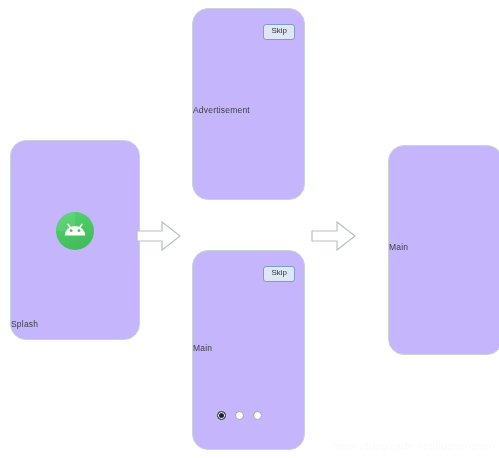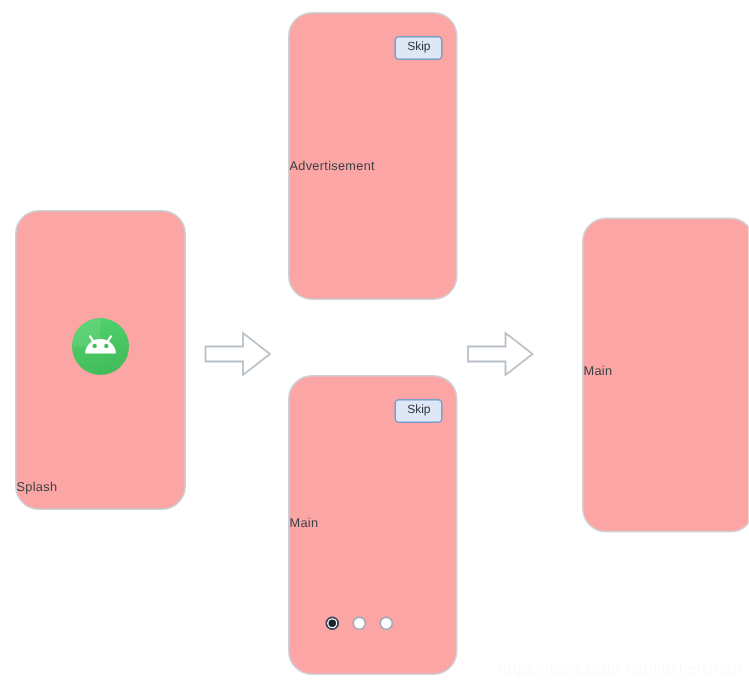--- a/index.html
+++ b/index.html
@@ -21,26 +21,26 @@
     position: absolute;
     left: 0; top: 0;
     width: 499px;
     height: 458px;
   }
 
   
   .phone {
     position: absolute;
     box-sizing: border-box;
-    background: #fca5a5;
+    background: #c4b5fd;
     border: 1px solid #c9d2d8;
     border-radius: 16px;
     padding-left: 29px;
   }
-  .phone.splash  { left: 10px;  top: 140px; width: 114px; height: 200px; border-color: #c6d4d8; }
+  .phone.splash  { left: 10px;  top: 140px; width: 130px; height: 200px; border-color: #c6d4d8; }
   .phone.ad      { left: 192px; top: 8px;   width: 113px; height: 192px; border-color: #cbd3d9; }
   .phone.guide   { left: 192px; top: 250px; width: 113px; height: 200px; border-color: #cbd3d9; }
   .phone.main    { left: 388px; top: 145px; width: 115px; height: 210px; border-color: #d0d4d8; }
 
   
   .caption {
     position: absolute;
     left: 0;
     width: 100%;
     text-align: left;

